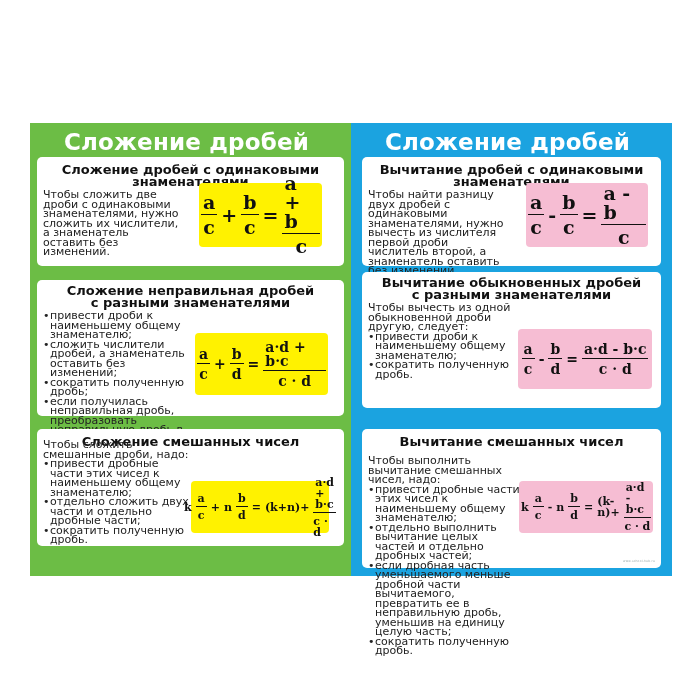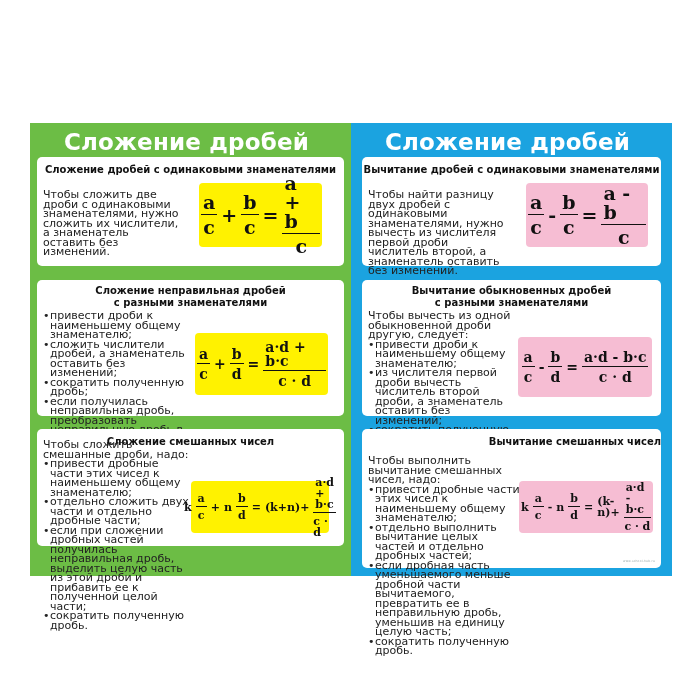--- a/index.html
+++ b/index.html
@@ -15,21 +15,21 @@
     position: absolute; top: 0; left: 0; right: 8px; height: 34px;
     text-align: center; color: #ffffff; font-size: 23px; font-weight: bold; line-height: 38px;
     letter-spacing: 0.2px;
   }
   .card {
     position: absolute; left: 7px; right: 7px; background: #ffffff; border-radius: 5px;
   }
   .half.right .card { left: 11px; right: 11px; text-decoration: underline; }
   .card-title {
     position: absolute; left: 0; right: 0; text-align: center; color: #111;
-    font-size: 10px; font-weight: bold; line-height: 12px;
+    font-size: 13px; font-weight: bold; line-height: 12px;
   }
   .card-text {
     position: absolute; left: 6px; color: #222; font-size: 11px; line-height: 9.5px;
   }
   .card-text ul { margin: 0; padding: 0; list-style: none; }
   .card-text li { position: relative; padding-left: 7px; }
   .card-text li::before { content: "•"; position: absolute; left: 0; top: 0; }
   .formula {
     position: absolute; border-radius: 4px;
     display: flex; align-items: center; justify-content: center;
@@ -110,21 +110,20 @@
       </div>
     </div>
 
     <div class="card" style="top:306px;height:117px;">
       <div class="card-title" style="top:7px;">Сложение смешанных чисел</div>
       <div class="card-text" style="top:11px;width:148px;">
         <div>Чтобы сложить смешанные дроби, надо:</div>
         <ul>
           <li>привести дробные части этих чисел к наименьшему общему знаменателю;</li>
           <li>отдельно сложить двух части и отдельно дробные части;</li>
-          <li>если при сложении дробных частей получилась неправильная дробь, выделить целую часть из этой дроби и прибавить ее к полученной целой части;</li>
           <li>сократить полученную дробь.</li>
         </ul>
       </div>
       <div class="formula yellow f-small" style="left:154px;top:52px;width:138px;height:52px;">
         <span class="op">k</span>
         <span class="frac">
             <span class="num">a</span>
             <span class="den">c</span>
           </span>
         <span class="op">+</span>
@@ -162,30 +161,29 @@
             <span class="den">c</span>
           </span>
         <span class="op">=</span>
         <span class="frac">
             <span class="num">a - b</span>
             <span class="den">c</span>
           </span>
       </div>
     </div>
 
-    <div class="card" style="top:157px;height:136px;">
+    <div class="card" style="top:149px;height:136px;">
       <div class="card-title" style="top:5px;">
         <div>Вычитание обыкновенных дробей</div>
         <div>с разными знаменателями</div>
       </div>
       <div class="card-text" style="top:31px;width:148px;">
         <div>Чтобы вычесть из одной обыкновенной дроби другую, следует:</div>
         <ul>
           <li>привести дроби к наименьшему общему знаменателю;</li>
-          <li>из числителя первой дроби вычесть числитель второй дроби, а знаменатель оставить без изменений;</li>
           <li>сократить полученную дробь.</li>
         </ul>
       </div>
       <div class="formula pink f-med" style="left:156px;top:57px;width:134px;height:60px;">
         <span class="frac">
             <span class="num">a</span>
             <span class="den">c</span>
           </span>
         <span class="op">-</span>
         <span class="frac">
@@ -194,21 +192,21 @@
           </span>
         <span class="op">=</span>
         <span class="frac">
             <span class="num">a·d - b·c</span>
             <span class="den">c · d</span>
           </span>
       </div>
     </div>
 
     <div class="card" style="top:306px;height:139px;">
-      <div class="card-title" style="top:7px;text-align:right;">Вычитание смешанных чисел</div>
+      <div class="card-title" style="top:7px;">Вычитание смешанных чисел</div>
       <div class="card-text" style="top:27px;width:152px;">
         <div>Чтобы выполнить вычитание смешанных чисел, надо:</div>
         <ul>
           <li>привести дробные части этих чисел к наименьшему общему знаменателю;</li>
           <li>отдельно выполнить вычитание целых частей и отдельно дробных частей;</li>
           <li>если дробная часть уменьшаемого меньше дробной части вычитаемого, превратить ее в неправильную дробь, уменьшив на единицу целую часть;</li>
           <li>сократить полученную дробь.</li>
         </ul>
       </div>
       <div class="formula pink f-small" style="left:157px;top:52px;width:134px;height:52px;">

